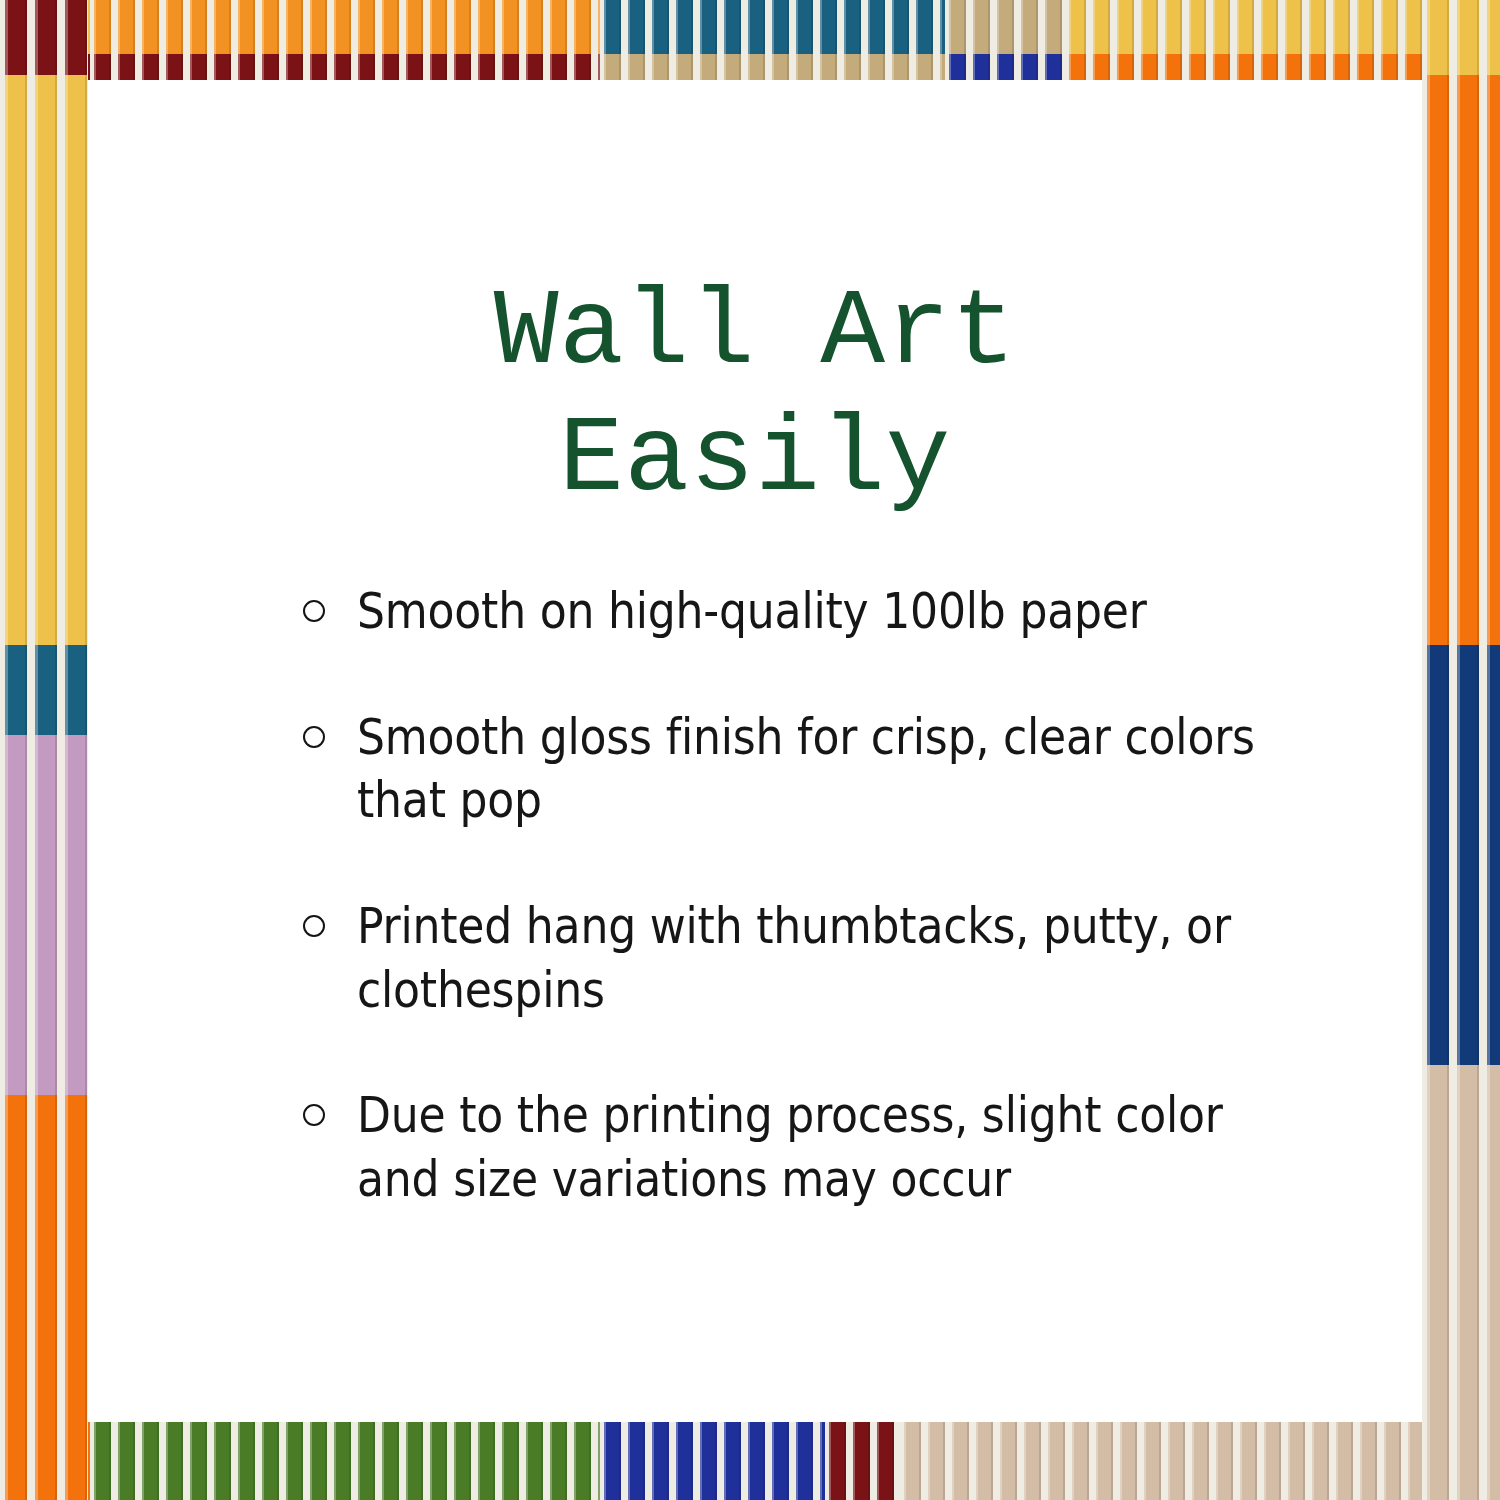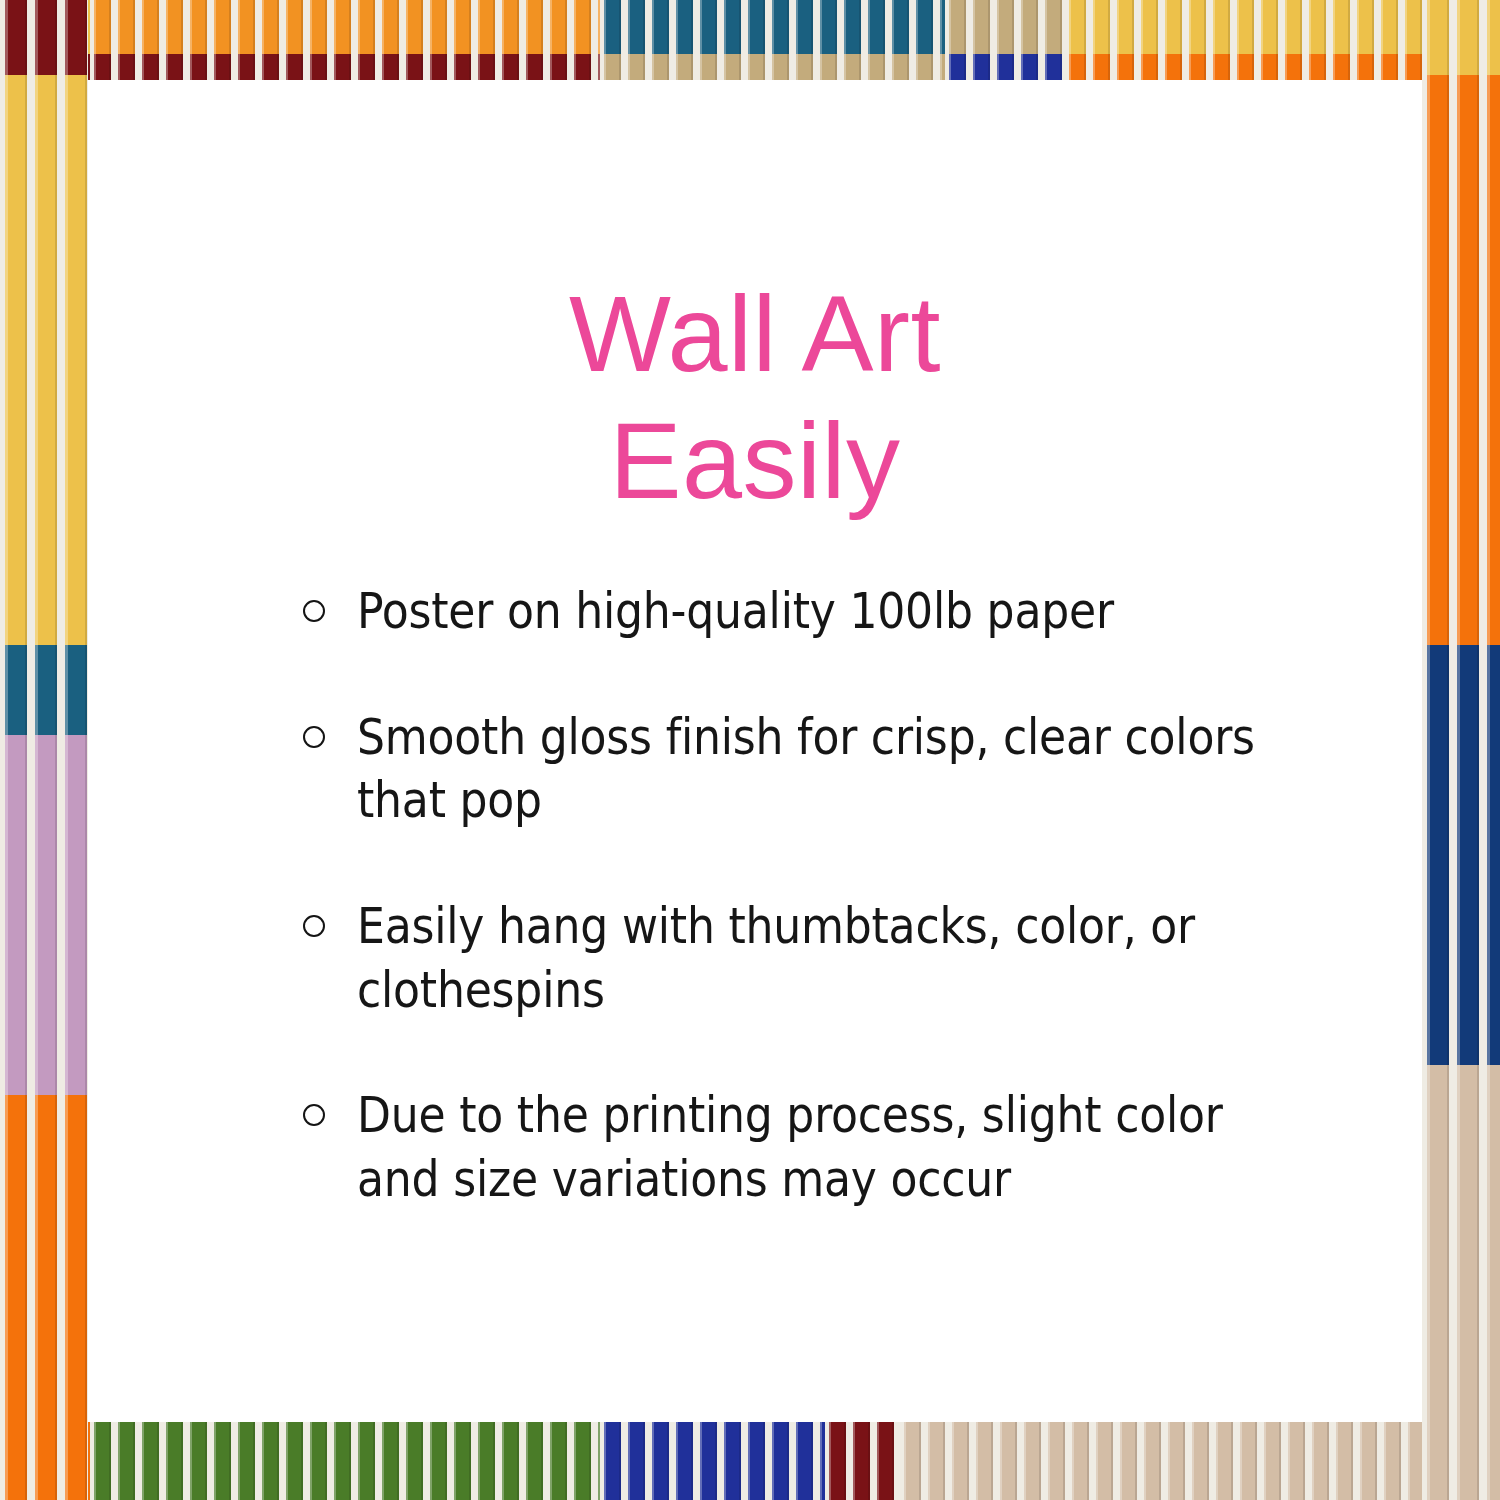--- a/index.html
+++ b/index.html
@@ -73,26 +73,26 @@
   }
 
   #title-block {
     position: absolute;
     left: 0;
     right: 0;
     top: 190px;
     text-align: center;
   }
   .title-line {
-    font-family: Liberation Sans, sans-serif;
+    font-family: Liberation Mono, monospace;
     font-weight: 400;
     font-size: 108px;
     line-height: 1.18;
     letter-spacing: 0.5px;
-    color: #ec4899;
+    color: #14532d;
     white-space: nowrap;
   }
 
   #feature-list {
     position: absolute;
     left: 215px;
     right: 150px;
     top: 500px;
     margin: 0;
     padding: 0;
@@ -218,29 +218,29 @@
   <div id="content-panel">
 
     <div id="title-block">
       <div class="title-line">Wall Art</div>
       <div class="title-line">Easily</div>
     </div>
 
     <ul id="feature-list">
       <li class="feature-item">
         <span class="bullet-marker"></span>
-        <span class="feature-text">Poster on high-quality 100lb paper</span>
+        <span class="feature-text">Smooth on high-quality 100lb paper</span>
       </li>
       <li class="feature-item">
         <span class="bullet-marker"></span>
         <span class="feature-text">Smooth gloss finish for crisp, clear colors that pop</span>
       </li>
       <li class="feature-item">
         <span class="bullet-marker"></span>
-        <span class="feature-text">Easily hang with thumbtacks, color, or clothespins</span>
+        <span class="feature-text">Printed hang with thumbtacks, putty, or clothespins</span>
       </li>
       <li class="feature-item">
         <span class="bullet-marker"></span>
         <span class="feature-text">Due to the printing process, slight color and size variations may occur</span>
       </li>
     </ul>
 
   </div>
 </div>
 

